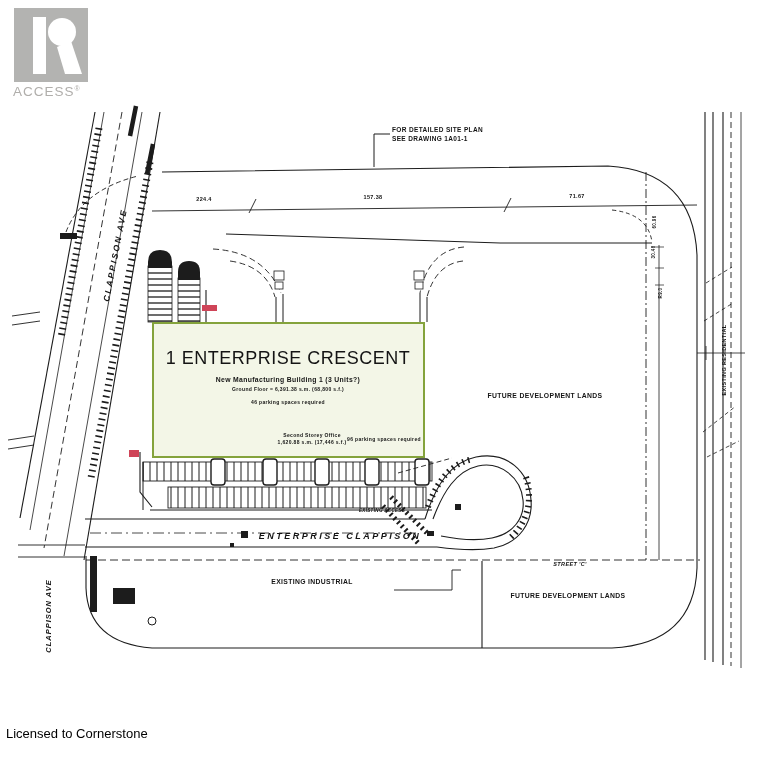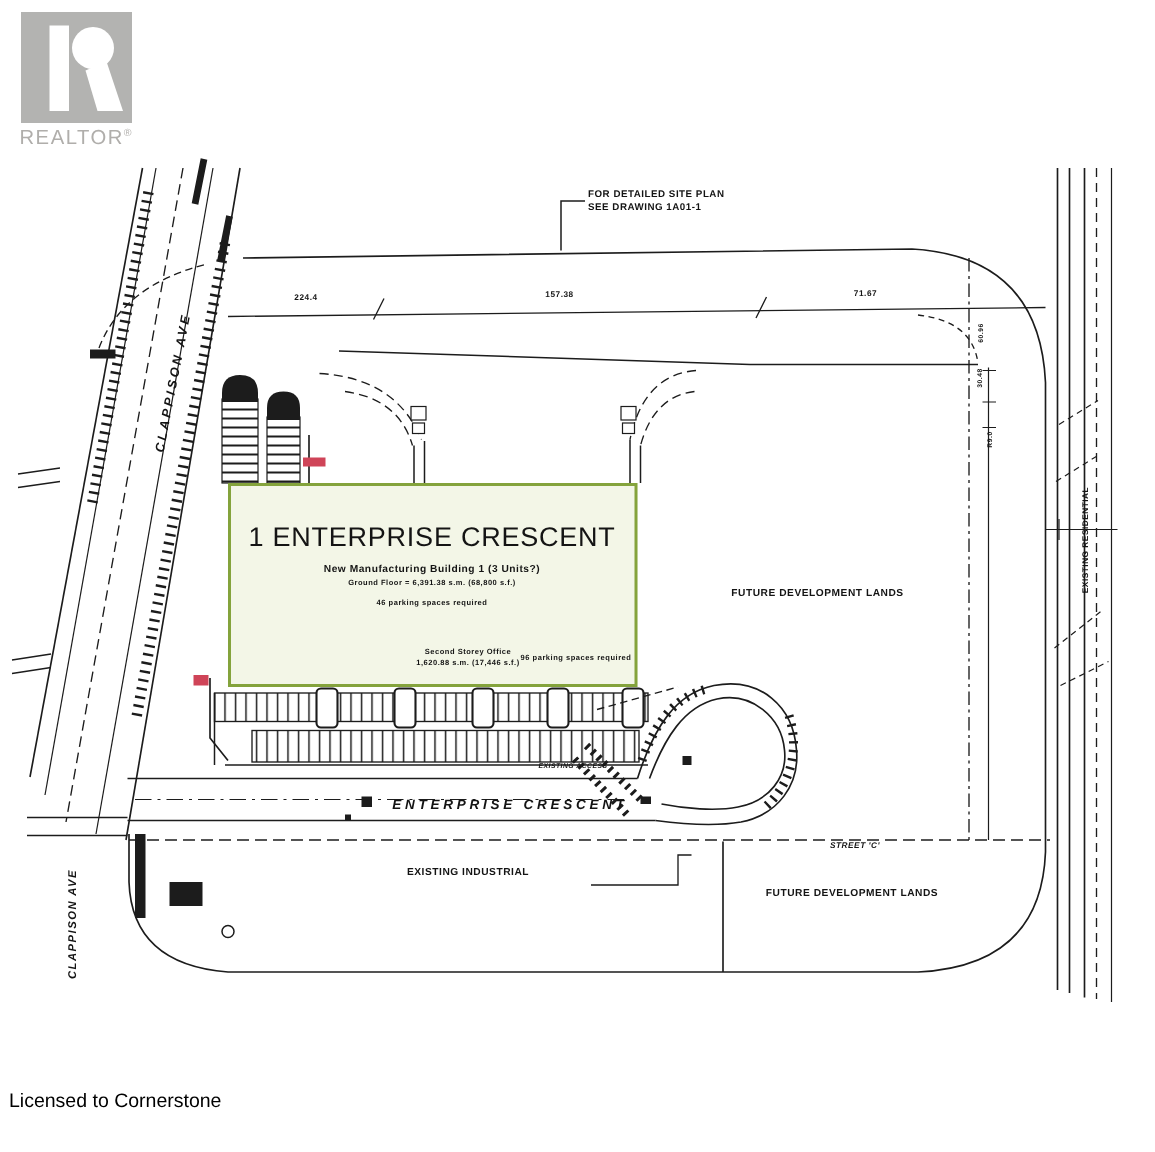--- a/index.html
+++ b/index.html
@@ -25,21 +25,21 @@
 <div id="page">
 
   <div id="realtor">
     <svg width="74" height="74" viewBox="0 0 74 74">
       <rect x="0" y="0" width="74" height="74" fill="#b3b3b1"></rect>
       <rect x="19" y="9" width="13" height="57" fill="#ffffff"></rect>
       <circle cx="48" cy="24" r="14" fill="#ffffff"></circle>
       <polygon points="43,39 57,33 68,66 51,66" fill="#ffffff"></polygon>
     </svg>
   </div>
-  <div id="realtor-word"><span>REALTOR</span><sup>®</sup></div>
+  <div id="realtor-word"><span>ACCESS</span><sup>®</sup></div>
 
   <svg width="770" height="768" viewBox="0 0 770 768" style="z-index:1">
     <defs>
       <pattern id="vstripe" width="7" height="30" patternUnits="userSpaceOnUse">
         <line x1="3" y1="0" x2="3" y2="30" stroke="#1c1c1c" stroke-width="1"></line>
       </pattern>
       <pattern id="hstripe" width="26" height="6" patternUnits="userSpaceOnUse">
         <line x1="0" y1="3" x2="26" y2="3" stroke="#1c1c1c" stroke-width="1.3"></line>
       </pattern>
     </defs>
@@ -156,21 +156,21 @@
   <div class="lbl" style="left:288px;top:399px;font-size:5px;">46 parking spaces required</div>
   <div class="lbl" style="left:312px;top:432px;font-size:5px;">Second Storey Office</div>
   <div class="lbl" style="left:312px;top:439px;font-size:5px;">1,620.88 s.m. (17,446 s.f.)</div>
   <div class="lbl" style="left:384px;top:436px;font-size:5px;">96 parking spaces required</div>
 
   <div class="lbl" style="left:545px;top:392px;">FUTURE DEVELOPMENT LANDS</div>
   <div class="lbl" style="left:312px;top:578px;">EXISTING INDUSTRIAL</div>
   <div class="lbl" style="left:568px;top:592px;">FUTURE DEVELOPMENT LANDS</div>
   <div class="lbl" style="left:724px;top:360px;font-size:5.5px;transform:translate(-50%,-50%) rotate(-90deg);">EXISTING RESIDENTIAL</div>
 
-  <div class="lbl it" style="left:340px;top:531px;font-size:9px;letter-spacing:2.5px;">ENTERPRISE CRESCENT</div>
+  <div class="lbl it" style="left:340px;top:531px;font-size:9px;letter-spacing:2.5px;">ENTERPRISE CLAPPISON</div>
   <div class="lbl it" style="left:570px;top:561px;font-size:5.5px;">STREET 'C'</div>
   <div class="lbl it" style="left:115px;top:255px;font-size:8.5px;letter-spacing:2px;transform:translate(-50%,-50%) rotate(-79deg);">CLAPPISON AVE</div>
   <div class="lbl it" style="left:48px;top:616px;font-size:7.5px;letter-spacing:1px;transform:translate(-50%,-50%) rotate(-90deg);">CLAPPISON AVE</div>
 
   <div class="lbl it" style="left:382px;top:508px;font-size:4.5px;">EXISTING ACCESS</div>
 
   <div id="license">Licensed to Cornerstone</div>
 </div>
 
 </body></html>

